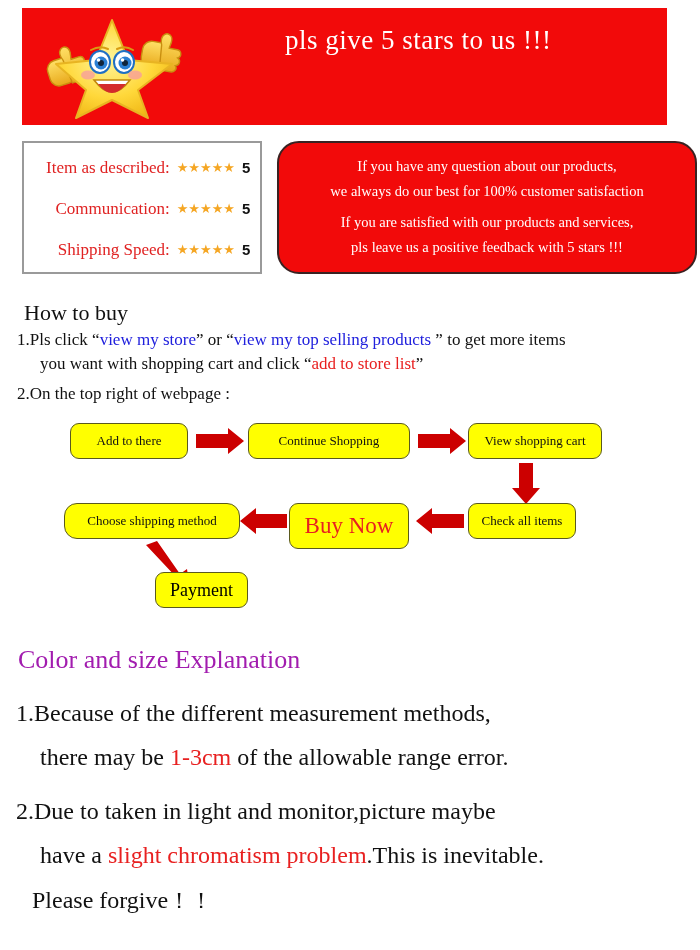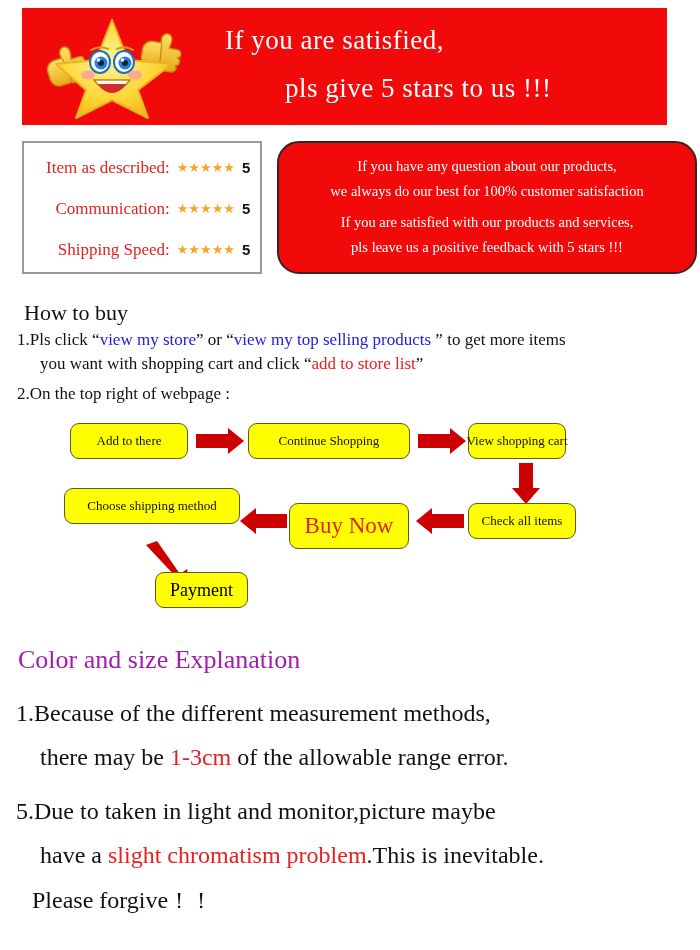--- a/index.html
+++ b/index.html
@@ -257,21 +257,20 @@
     <path d="M83 37 Q91 33 99 38" stroke="#d89c12" stroke-width="2" fill="none" stroke-linecap="round"></path>
 
     <ellipse cx="54" cy="63" rx="7" ry="4.5" fill="#f79aa0" opacity="0.75"></ellipse>
     <ellipse cx="101" cy="63" rx="7" ry="4.5" fill="#f79aa0" opacity="0.75"></ellipse>
 
     <path d="M60 68 Q78 92 96 68 Z" fill="#ffffff" stroke="#c2860c" stroke-width="1.6"></path>
     <path d="M64 72 Q78 90 92 72 Z" fill="#d42b2b"></path>
   </svg>
 
   <div class="banner-text">
-    <span class="banner-line1">If you are satisfied,</span>
     <span class="banner-line2">pls give 5 stars to us !!!</span>
   </div>
 </div>
 
 <div class="ratings-box">
   <div class="rating-row">
     <span class="rating-label">Item as described:</span>
     <span class="stars">★★★★★</span>
     <span class="rating-score">5</span>
   </div>
@@ -335,49 +334,49 @@
 </svg>
 
 <div class="fbox" style="left:70px; top:423px; width:118px; height:36px;">
   <span>Add to there</span>
 </div>
 
 <div class="fbox" style="left:248px; top:423px; width:162px; height:36px;">
   <span>Continue Shopping</span>
 </div>
 
-<div class="fbox" style="left:468px; top:423px; width:98px; height:36px;">
+<div class="fbox" style="left:468px; top:423px; width:134px; height:36px;">
   <span>View shopping cart</span>
 </div>
 
 <div class="fbox" style="left:468px; top:503px; width:108px; height:36px;">
   <span>Check all items</span>
 </div>
 
 <div class="fbox buy" style="left:289px; top:503px; width:120px; height:46px;">
   <span>Buy Now</span>
 </div>
 
-<div class="fbox" style="left:64px; top:488px; width:176px; height:36px;">
+<div class="fbox" style="left:64px; top:503px; width:176px; height:36px;border-radius:13px;">
   <span>Choose shipping method</span>
 </div>
 
 <div class="fbox pay" style="left:155px; top:572px; width:93px; height:36px;">
   <span>Payment</span>
 </div>
 
 <div class="cs-title">Color and size Explanation</div>
 
 <div class="cs-l1">1.Because of the different measurement methods,</div>
 
 <div class="cs-l2">
   <span>there may be </span><span class="red">1-3cm</span><span> of the allowable range error.</span>
 </div>
 
-<div class="cs-l3">5.Due to taken in light and monitor,picture maybe</div>
+<div class="cs-l3">2.Due to taken in light and monitor,picture maybe</div>
 
 <div class="cs-l4">
   <span>have a </span><span class="red">slight chromatism problem</span><span>.This is inevitable.</span>
 </div>
 
 <div class="cs-l5">
   <span>Please forgive</span><span class="bang">！！</span>
 </div>
 
 </body></html>

